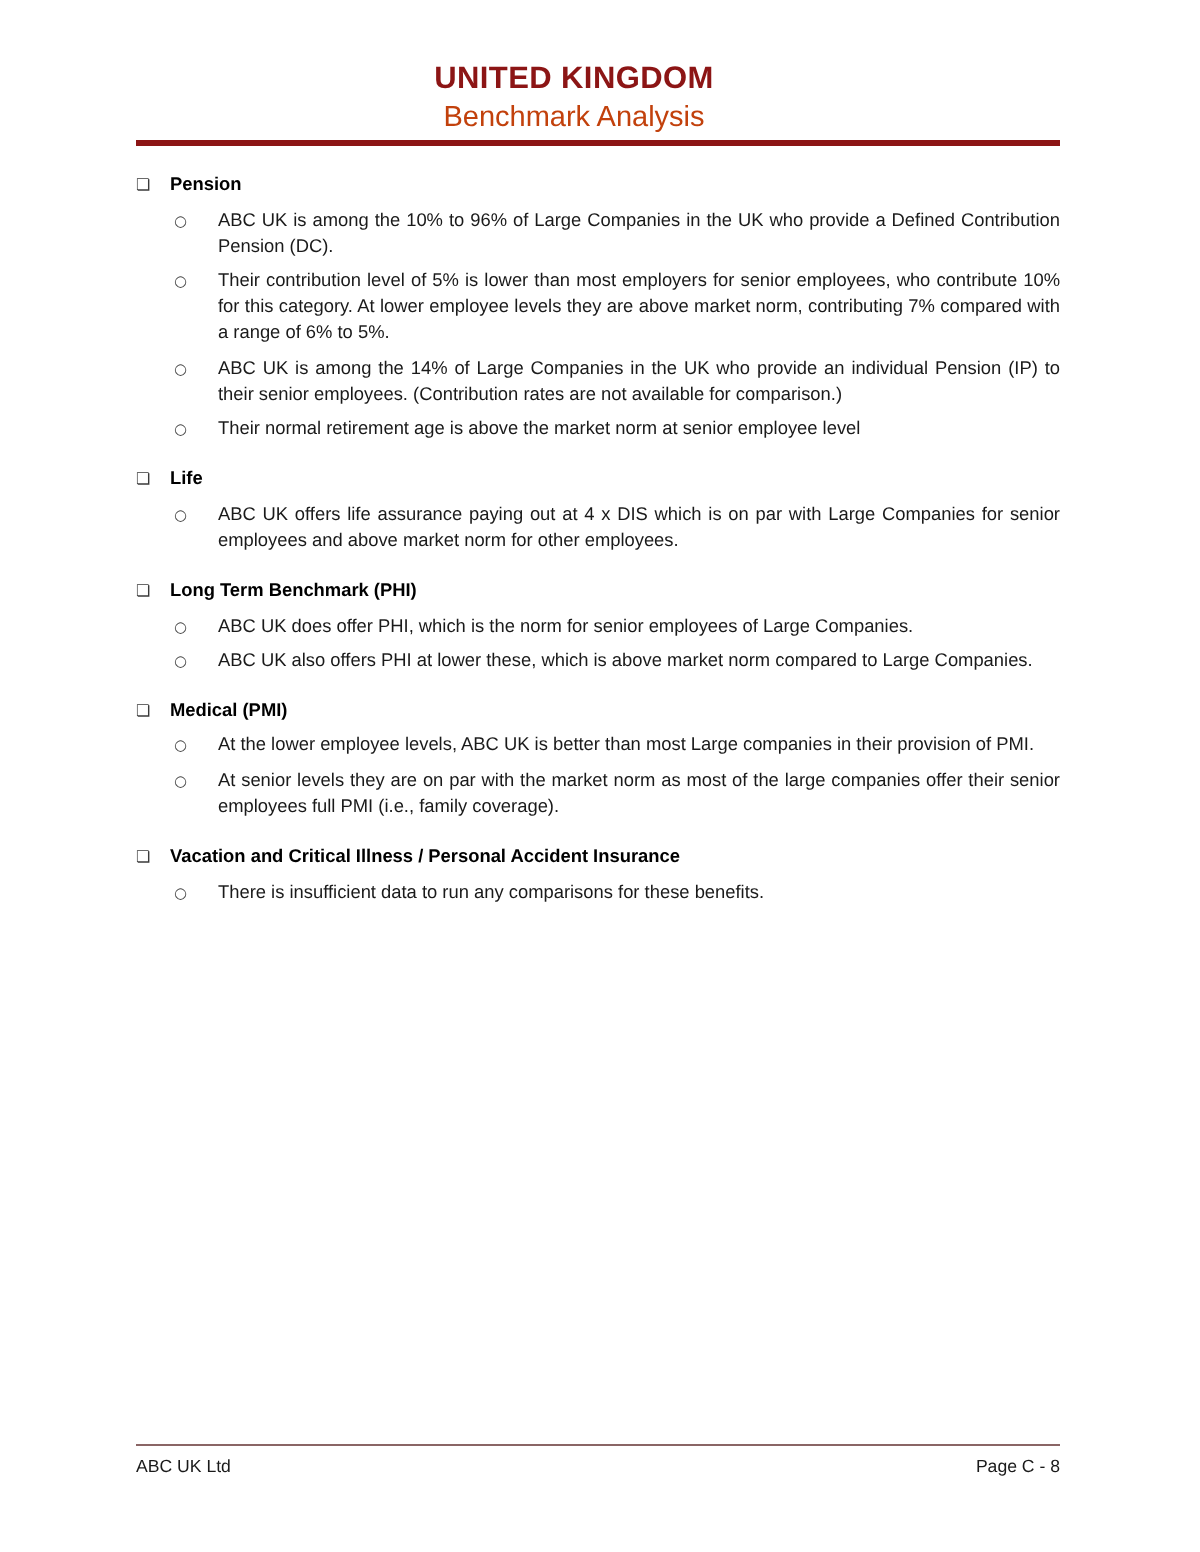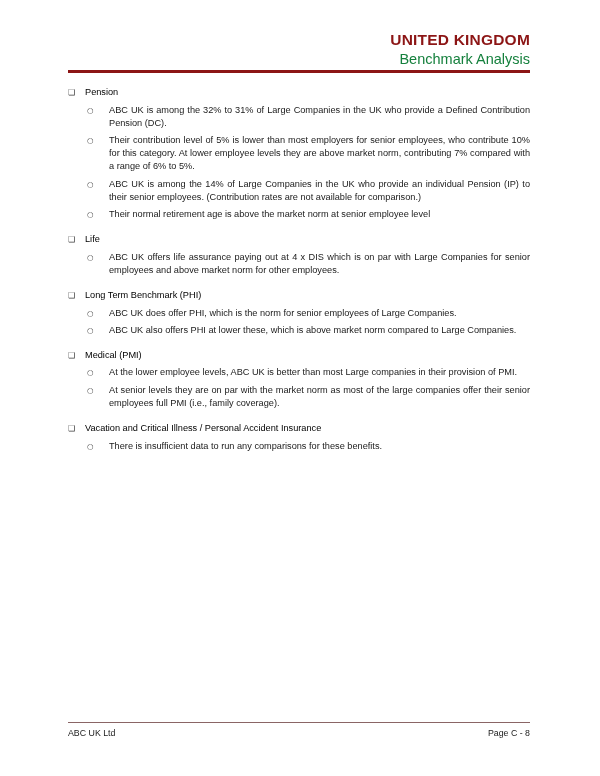--- a/index.html
+++ b/index.html
@@ -18,36 +18,36 @@
   .page {
     position: relative;
     width: 600px;
     height: 776px;
     box-sizing: border-box;
   }
 
   
   .doc-header {
     position: absolute;
-    left: 68px;
+    left: 56px;
     top: 30px;
     width: 462px;
-    text-align: right;
+    text-align: center;
   }
   .doc-header .country {
     font-size: 15.5px;
     font-weight: bold;
     color: #8c1515;
     letter-spacing: 0.2px;
     line-height: 19px;
   }
   .doc-header .subtitle {
     font-size: 14.5px;
     font-weight: normal;
-    color: #15803d;
+    color: #c2410c;
     line-height: 18px;
     margin-top: 1px;
   }
   .header-rule {
     position: absolute;
     left: 68px;
     top: 70px;
     width: 462px;
     height: 3px;
     background: #8c1515;
@@ -90,21 +90,21 @@
   .sq-bullet {
     width: 17px;
     flex: 0 0 17px;
     font-size: 8px;
     line-height: 13.5px;
     color: #3a3a3a;
     font-family: "DejaVu Sans", sans-serif;
   }
   .group-title {
     font-size: 9.2px;
-    font-weight: normal;
+    font-weight: bold;
     line-height: 13.5px;
     color: #000000;
   }
 
   .subitems {
     margin: 0;
     padding: 0;
   }
   .subitem {
     display: flex;
@@ -169,21 +169,21 @@
 
     <div id="groups-root">
         <div class="group">
           <div class="group-head">
             <span class="sq-bullet">❏</span>
             <span class="group-title">Pension</span>
           </div>
           <div class="subitems">
             <div class="subitem">
               <span class="ci-bullet">○</span>
-              <span class="subitem-text">ABC UK is among the 32% to 31% of Large Companies in the UK who provide a Defined Contribution Pension (DC).</span>
+              <span class="subitem-text">ABC UK is among the 10% to 96% of Large Companies in the UK who provide a Defined Contribution Pension (DC).</span>
             </div>
             <div class="subitem">
               <span class="ci-bullet">○</span>
               <span class="subitem-text">Their contribution level of 5% is lower than most employers for senior employees, who contribute 10% for this category. At lower employee levels they are above market norm, contributing 7% compared with a range of 6% to 5%.</span>
             </div>
             <div class="subitem">
               <span class="ci-bullet">○</span>
               <span class="subitem-text">ABC UK is among the 14% of Large Companies in the UK who provide an individual Pension (IP) to their senior employees. (Contribution rates are not available for comparison.)</span>
             </div>
             <div class="subitem">

